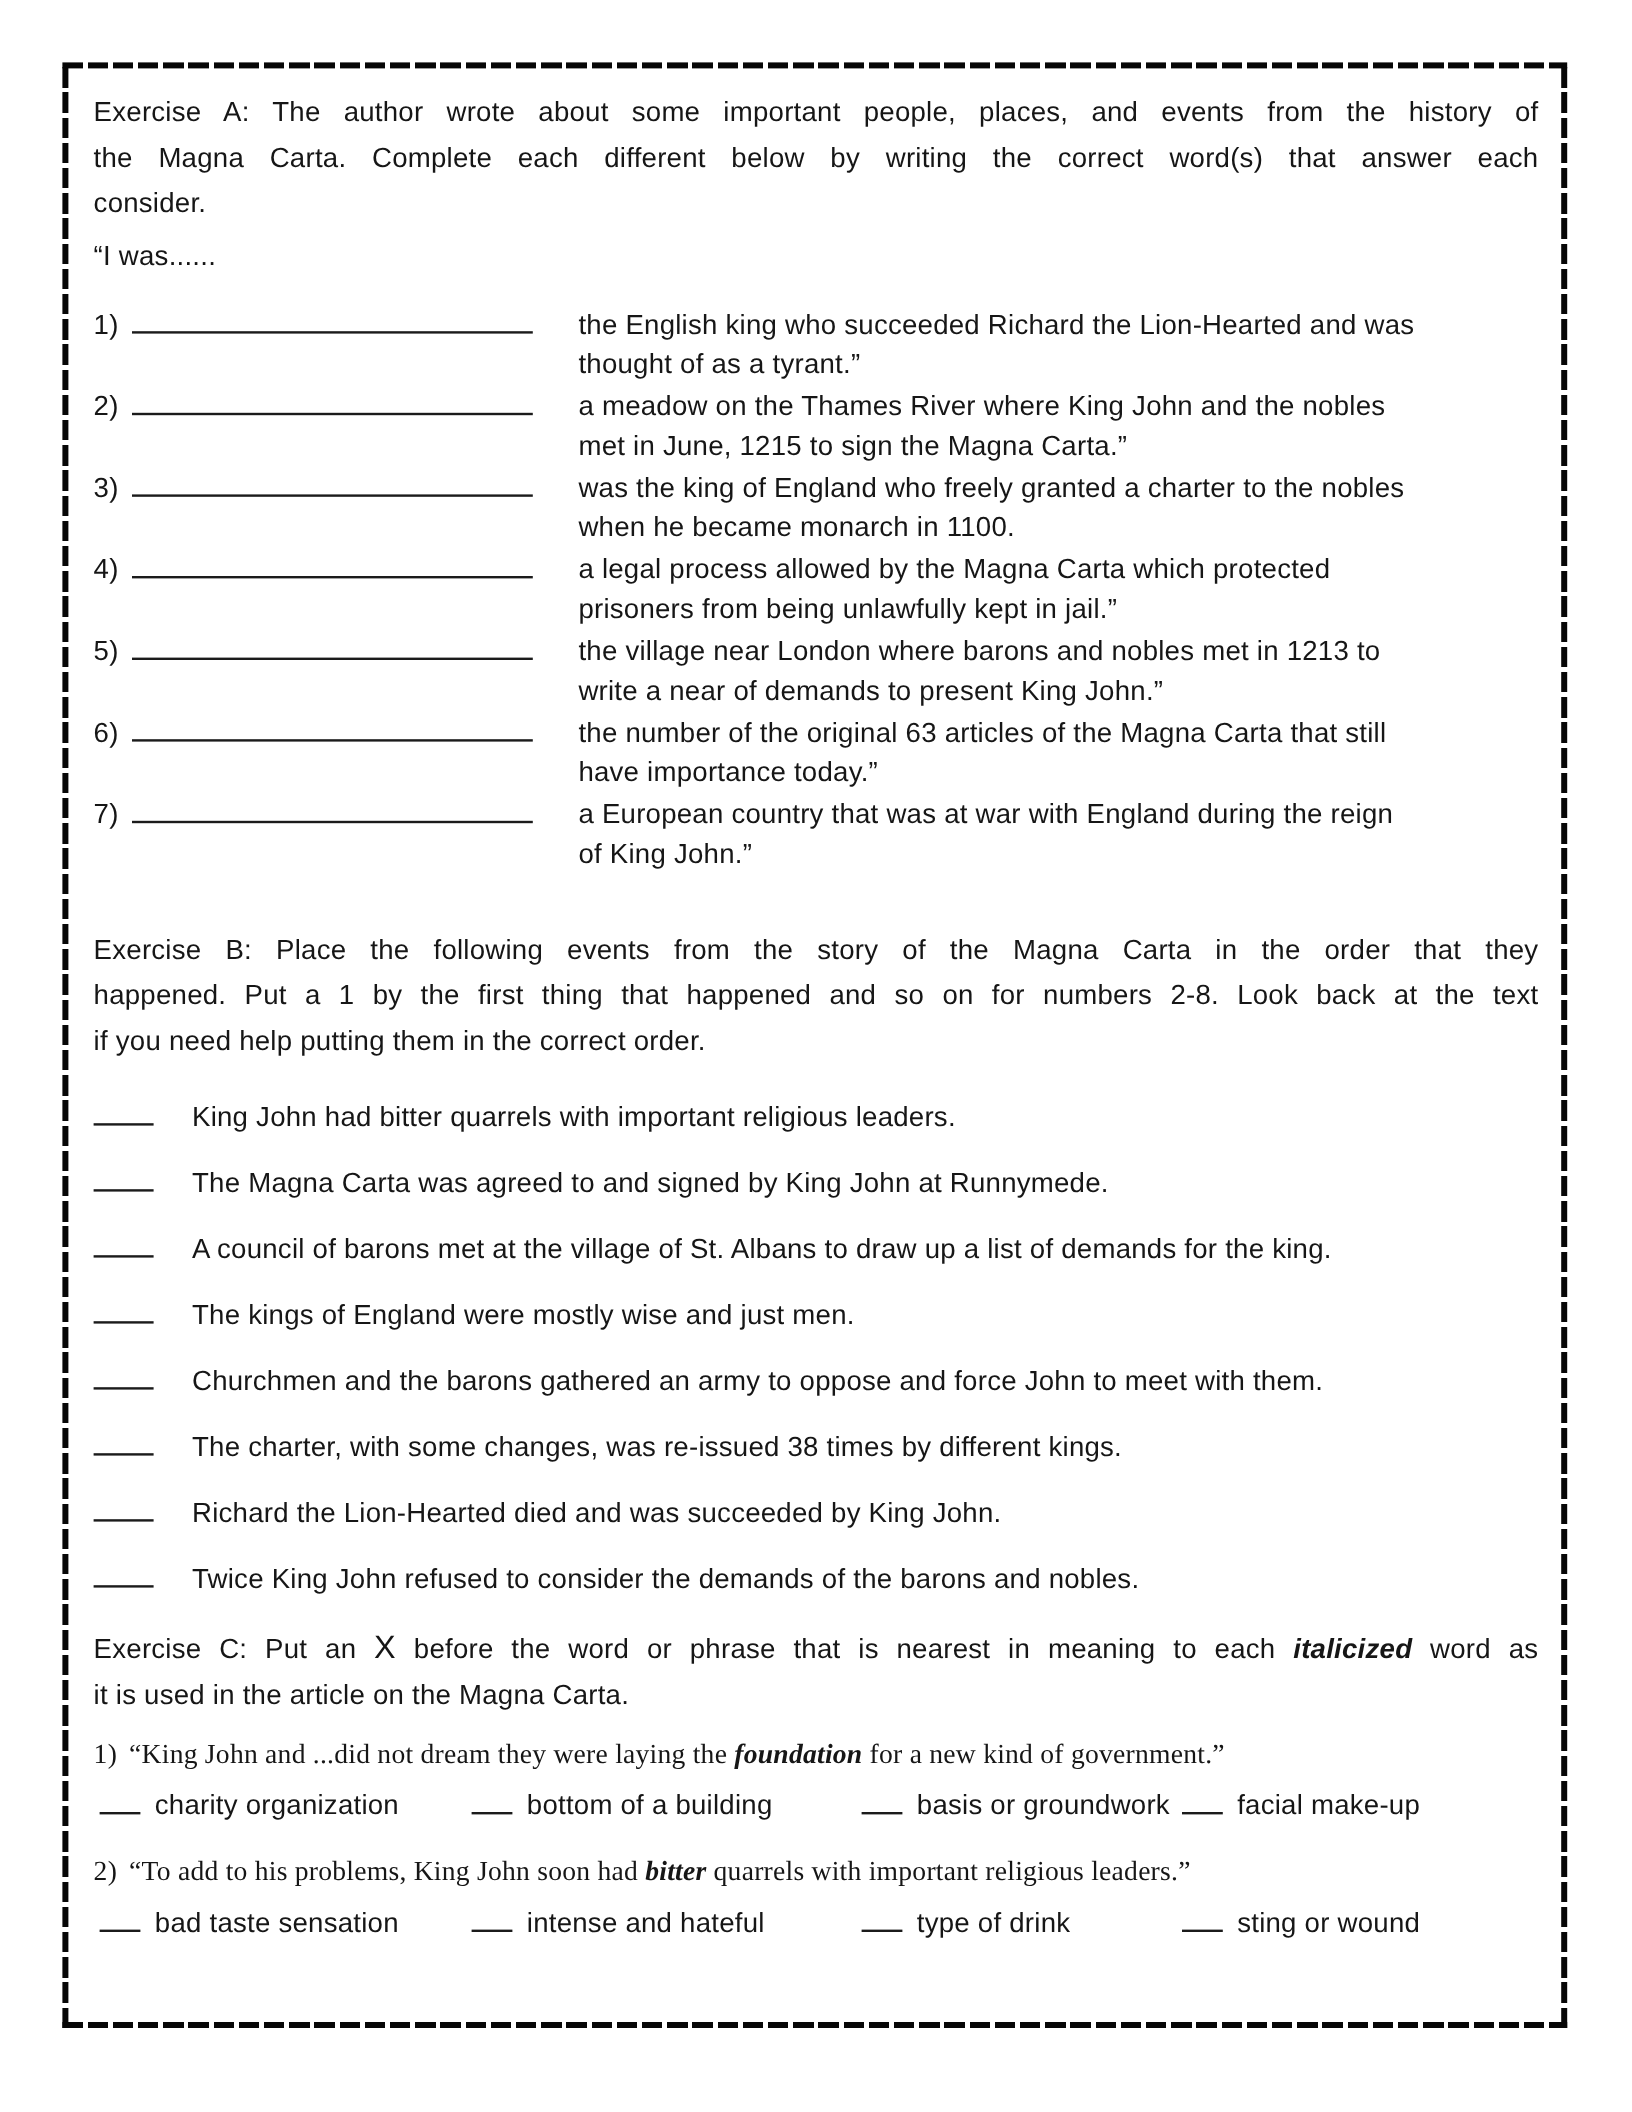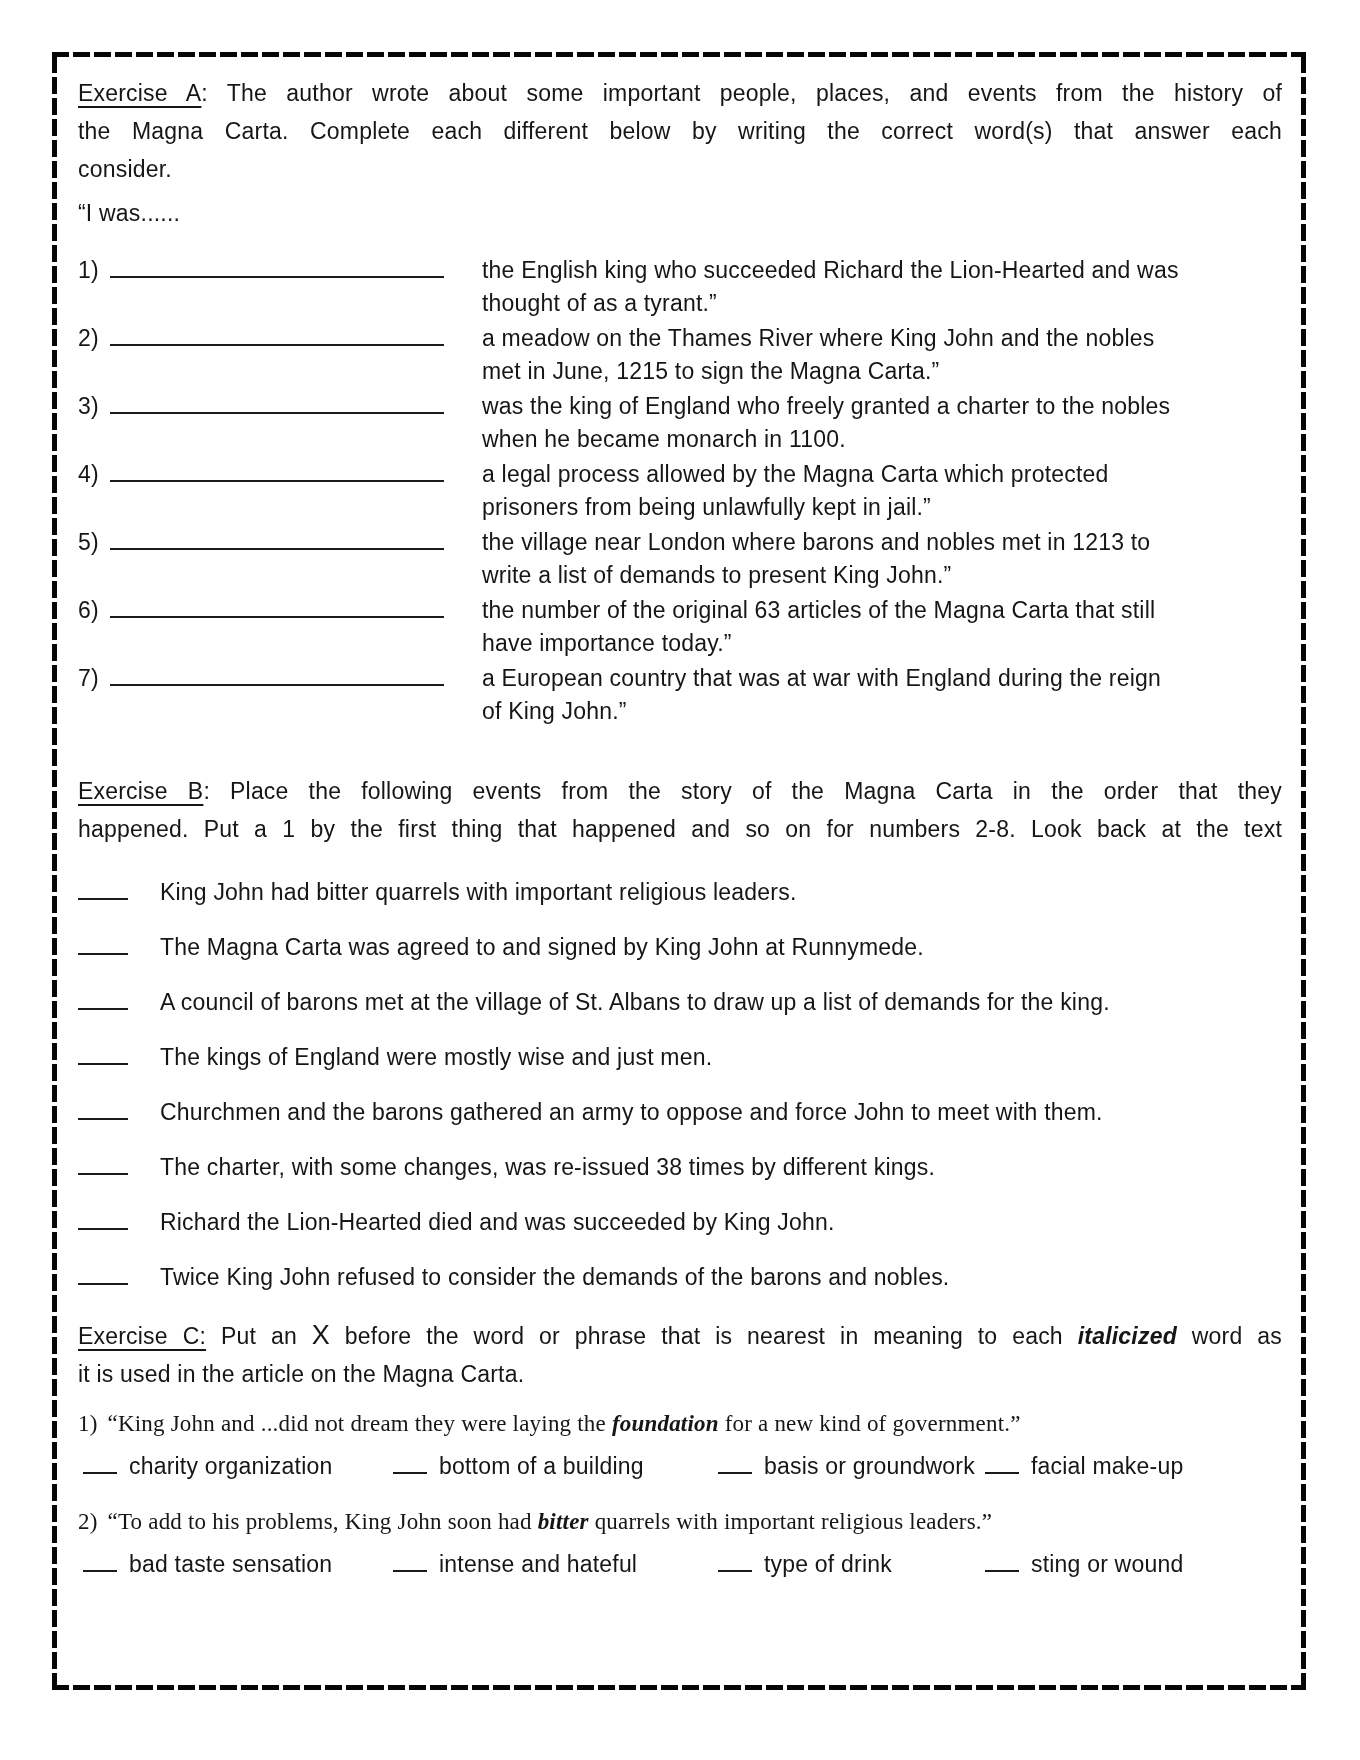--- a/index.html
+++ b/index.html
@@ -18,21 +18,21 @@
       repeating-linear-gradient(0deg, #060606 0 17px, transparent 17px 21px) right top / 5px 100% no-repeat;
     box-sizing: border-box;
   }
   .content {
     position: absolute; left: 78px; top: 74px; width: 1204px;
     font-size: 23px; letter-spacing: 0.2px;
   }
   .para { line-height: 38px; margin: 0; }
   .jline { text-align: justify; text-align-last: justify; }
   .lline { text-align: left; }
-  .ul { text-decoration: underline; text-decoration-thickness: 2px; text-underline-offset: 5px; }
+  .ul { text-decoration-thickness: 2px; text-underline-offset: 5px; }
   .bi { font-weight: 700; font-style: italic; }
   .bigx { font-size: 27px; }
 
   .lead { margin-top: 6px; line-height: 38px; }
 
   
   .a-items { margin-top: 22px; }
   .a-item { display: flex; line-height: 33px; margin-bottom: 2px; }
   .a-left { flex: none; width: 404px; white-space: nowrap; }
   .a-num { display: inline-block; min-width: 26px; }
@@ -98,21 +98,21 @@
       <div class="a-left"><span class="a-num">4)</span><span class="a-blank"></span></div>
       <div class="a-text">
           <div>a legal process allowed by the Magna Carta which protected</div>
           <div>prisoners from being unlawfully kept in jail.”</div>
         </div>
     </div>
     <div class="a-item">
       <div class="a-left"><span class="a-num">5)</span><span class="a-blank"></span></div>
       <div class="a-text">
           <div>the village near London where barons and nobles met in 1213 to</div>
-          <div>write a list of demands to present King John.”</div>
+          <div>write a near of demands to present King John.”</div>
         </div>
     </div>
     <div class="a-item">
       <div class="a-left"><span class="a-num">6)</span><span class="a-blank"></span></div>
       <div class="a-text">
           <div>the number of the original 63 articles of the Magna Carta that still</div>
           <div>have importance today.”</div>
         </div>
     </div>
     <div class="a-item">
@@ -120,20 +120,21 @@
       <div class="a-text">
           <div>a European country that was at war with England during the reign</div>
           <div>of King John.”</div>
         </div>
     </div>
   </div>
 
   <div class="para mt-b">
     <div class="jline"><span class="ul">Exercise B</span><span>: </span><span>Place the following events from the story of the Magna Carta in the order that they</span></div>
     <div class="jline">happened. Put a 1 by the first thing that happened and so on for numbers 2-8. Look back at the text</div>
+    <div class="lline">if you need help putting them in the correct order.</div>
   </div>
 
   <div class="b-items">
     <div class="b-item"><span class="b-blank"></span><span>King John had bitter quarrels with important religious leaders.</span></div>
     <div class="b-item"><span class="b-blank"></span><span>The Magna Carta was agreed to and signed by King John at Runnymede.</span></div>
     <div class="b-item"><span class="b-blank"></span><span>A council of barons met at the village of St. Albans to draw up a list of demands for the king.</span></div>
     <div class="b-item"><span class="b-blank"></span><span>The kings of England were mostly wise and just men.</span></div>
     <div class="b-item"><span class="b-blank"></span><span>Churchmen and the barons gathered an army to oppose and force John to meet with them.</span></div>
     <div class="b-item"><span class="b-blank"></span><span>The charter, with some changes, was re-issued 38 times by different kings.</span></div>
     <div class="b-item"><span class="b-blank"></span><span>Richard the Lion-Hearted died and was succeeded by King John.</span></div>

